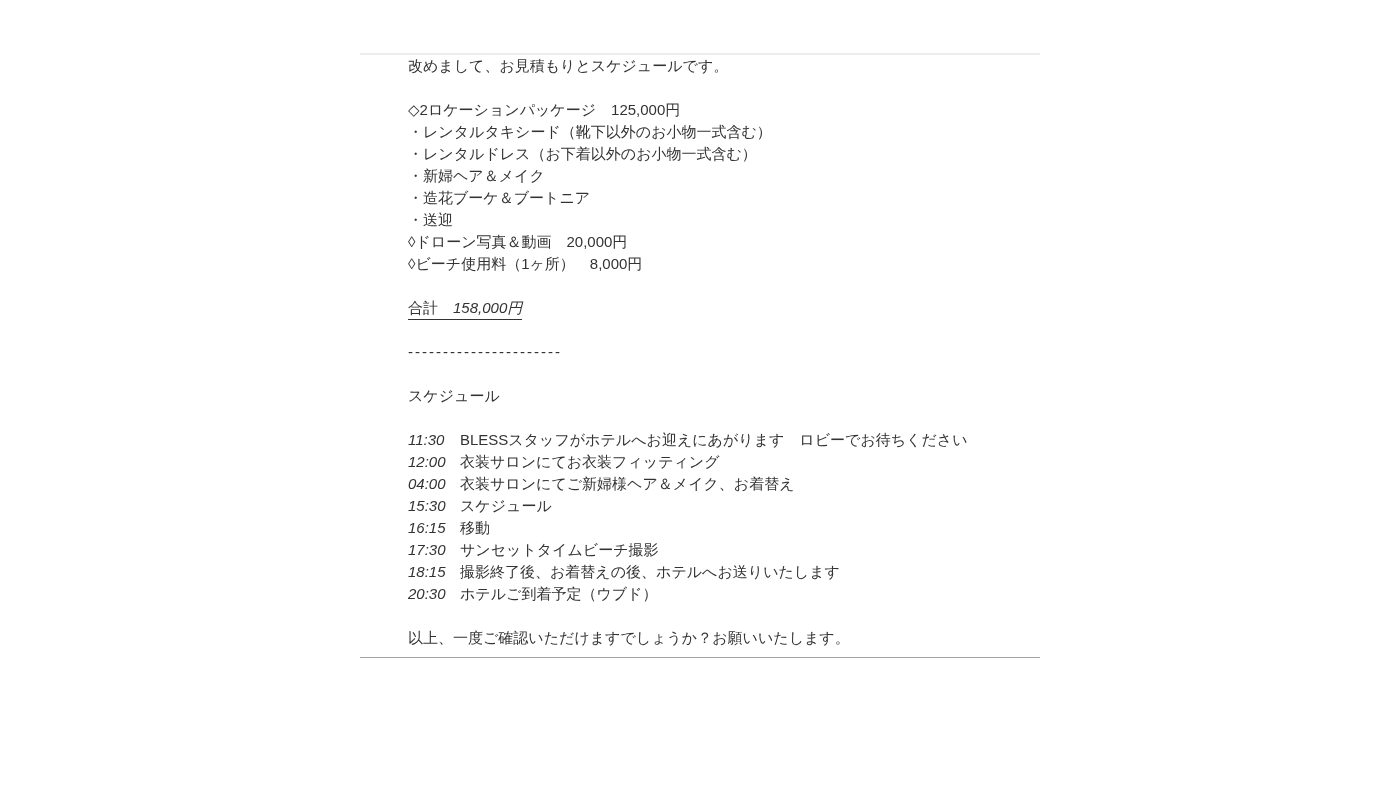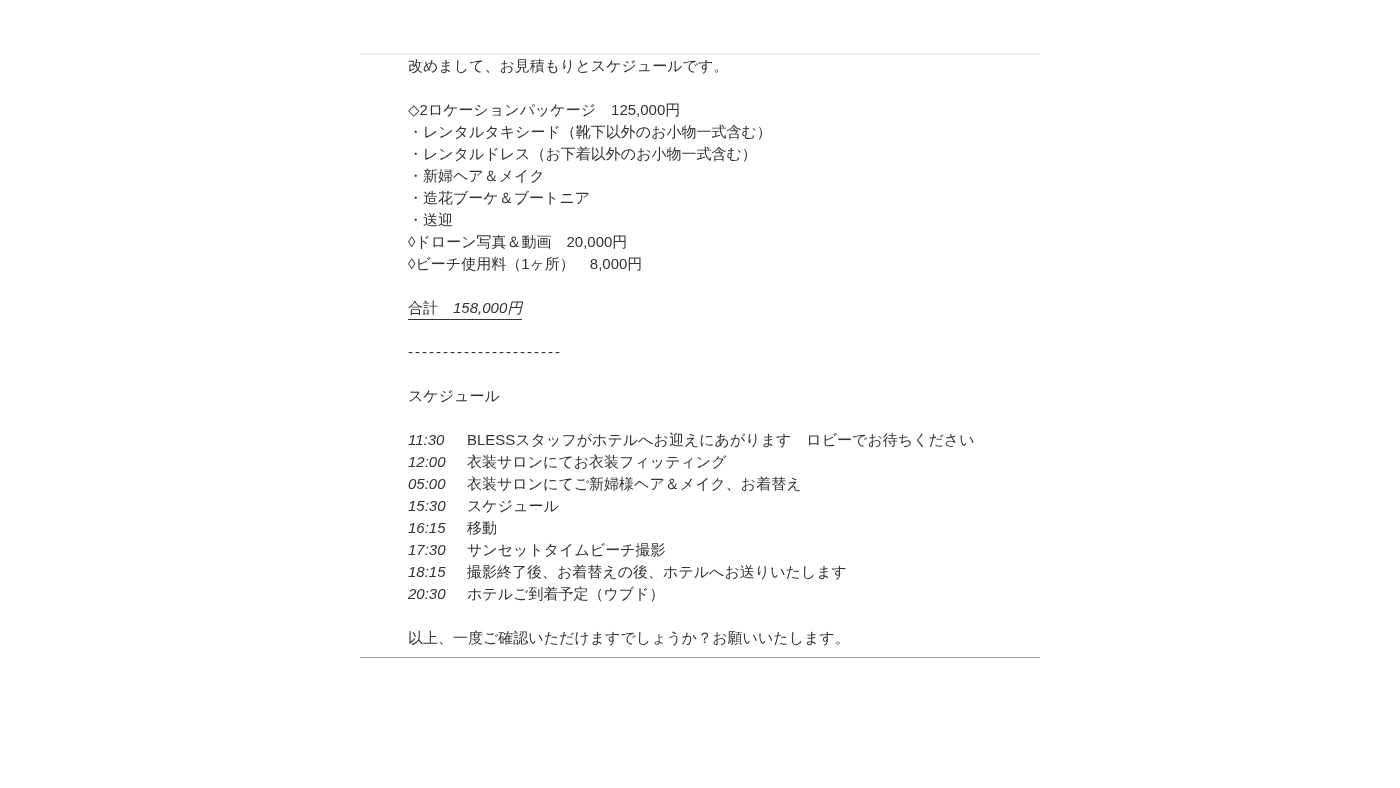--- a/index.html
+++ b/index.html
@@ -31,21 +31,21 @@
   .blank { height: 22px; }
   .marker { display: inline; }
   .price { margin-left: 15px; }
   .total-wrap {
     display: inline-block;
     border-bottom: 1px solid #333333;
   }
   .total-amount { margin-left: 15px; font-style: italic; }
   .divider-text { letter-spacing: 2px; color: #333333; }
   .sched-time { display: inline-block; min-width: 44px; font-style: italic; }
-  .sched-desc { margin-left: 15px; }
+  .sched-desc { margin-left: 8px; }
 </style>
 </head>
 <body>
 
 <div class="doc">
 
   <div class="line">改めまして、お見積もりとスケジュールです。</div>
   <div class="blank"></div>
 
   <div class="line"><span class="marker">◇</span><span>2ロケーションパッケージ</span><span class="price">125,000円</span></div>
@@ -68,21 +68,21 @@
   <div class="line"><span class="divider-text">----------------------</span></div>
 
   <div class="blank"></div>
 
   <div class="line">スケジュール</div>
 
   <div class="blank"></div>
 
   <div class="line"><span class="sched-time">11:30</span><span class="sched-desc">BLESSスタッフがホテルへお迎えにあがります　ロビーでお待ちください</span></div>
   <div class="line"><span class="sched-time">12:00</span><span class="sched-desc">衣装サロンにてお衣装フィッティング</span></div>
-  <div class="line"><span class="sched-time">05:00</span><span class="sched-desc">衣装サロンにてご新婦様ヘア＆メイク、お着替え</span></div>
+  <div class="line"><span class="sched-time">04:00</span><span class="sched-desc">衣装サロンにてご新婦様ヘア＆メイク、お着替え</span></div>
   <div class="line"><span class="sched-time">15:30</span><span class="sched-desc">スケジュール</span></div>
   <div class="line"><span class="sched-time">16:15</span><span class="sched-desc">移動</span></div>
   <div class="line"><span class="sched-time">17:30</span><span class="sched-desc">サンセットタイムビーチ撮影</span></div>
   <div class="line"><span class="sched-time">18:15</span><span class="sched-desc">撮影終了後、お着替えの後、ホテルへお送りいたします</span></div>
   <div class="line"><span class="sched-time">20:30</span><span class="sched-desc">ホテルご到着予定（ウブド）</span></div>
 
   <div class="blank"></div>
 
   <div class="line">以上、一度ご確認いただけますでしょうか？お願いいたします。</div>
 

